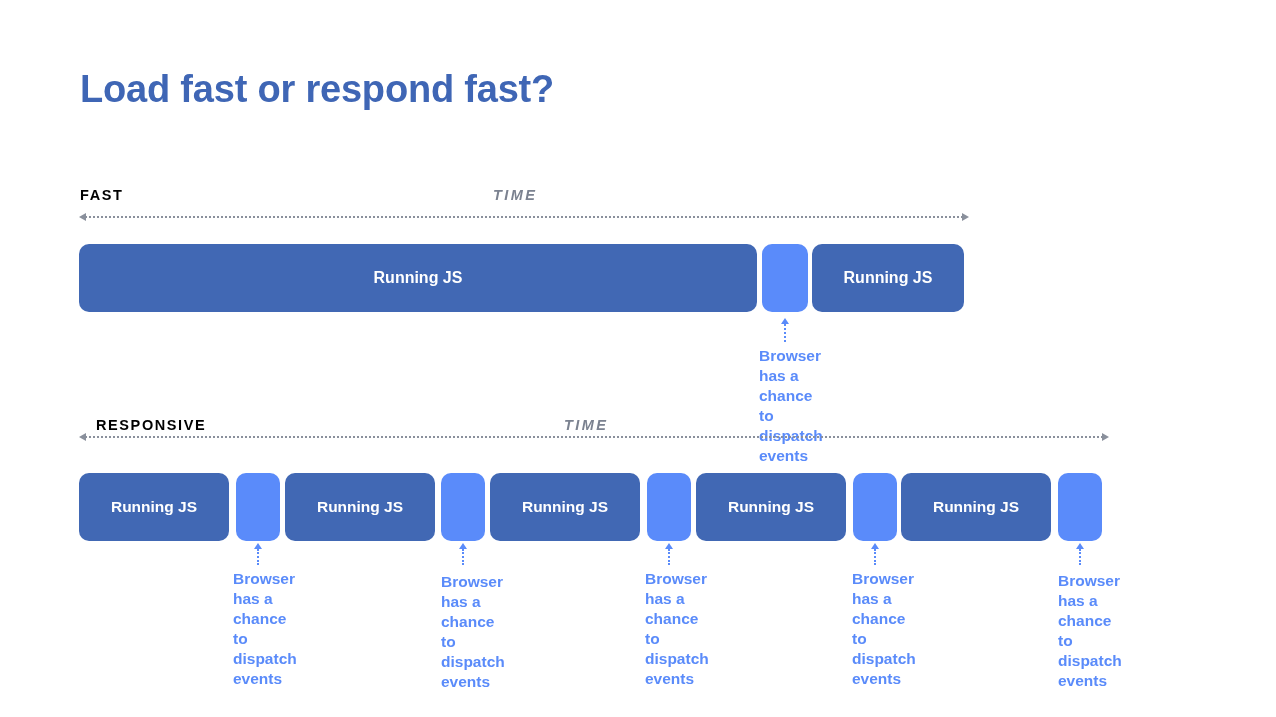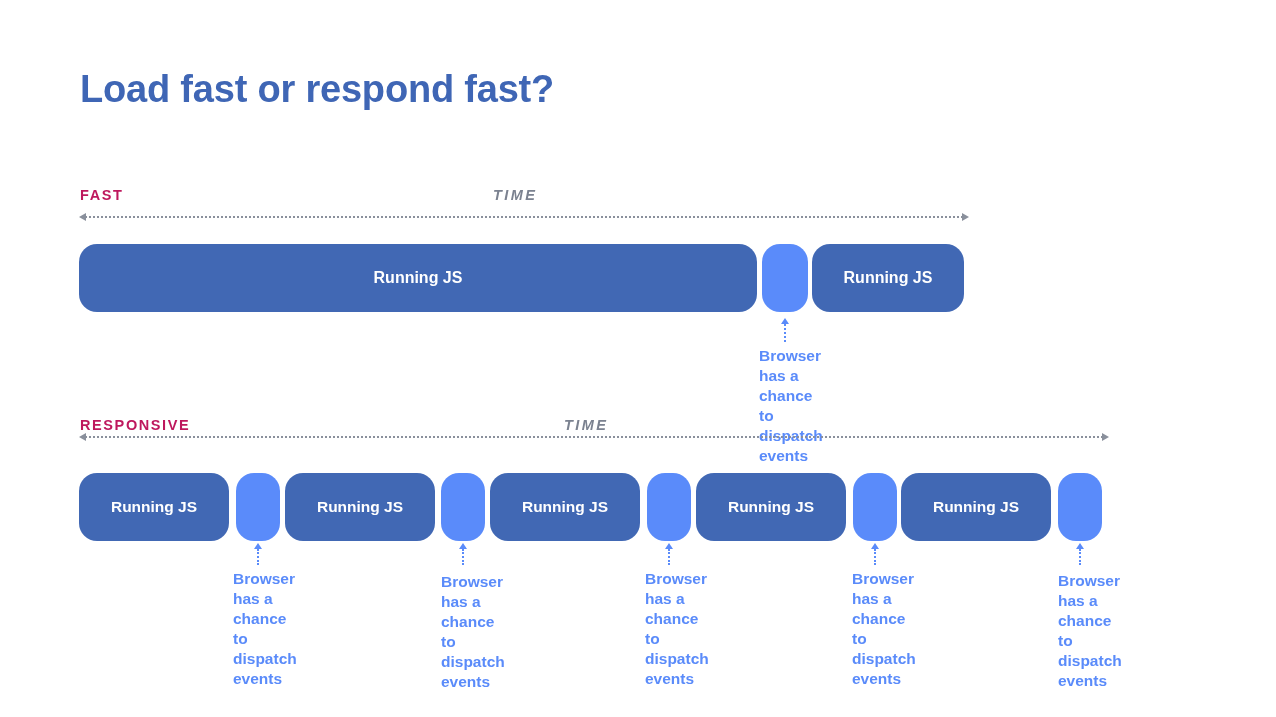--- a/index.html
+++ b/index.html
@@ -38,21 +38,21 @@
   
   .section { position: absolute; left: 0; top: 0; }
 
   .section-label {
     position: absolute;
     font-size: 14.5px;
     font-weight: bold;
     letter-spacing: 1.6px;
     white-space: nowrap;
   }
-  .section-label.accent { color: #be185d; }
+  .section-label.accent { color: #000000; }
 
   .time-label {
     position: absolute;
     font-size: 14.5px;
     font-weight: bold;
     letter-spacing: 2.4px;
     color: #7b8290;
     white-space: nowrap;
     font-style: italic;
   }
@@ -79,21 +79,21 @@
     border-bottom: 4px solid transparent;
   }
   .axis .arrow-head.left  { left: 0;  border-right: 7px solid #8a909c; }
   .axis .arrow-head.right { right: 0; border-left: 7px solid #8a909c; }
 
   
   .track { position: absolute; }
 
   .block {
     position: absolute;
-    border-radius: 18px;
+    border-radius: 10px;
     display: flex;
     align-items: center;
     justify-content: center;
     box-sizing: border-box;
   }
   .block.js {
     background: #4168b4;
     color: #ffffff;
     font-weight: bold;
   }
@@ -157,21 +157,21 @@
       <span class="stem-head" style="left:781px; top:318px;"></span>
       <span class="stem" style="left:784px; top:324px; height:18px;"></span>
       <span class="ann-text" style="left:759px; top:346px;">Browser has a
 chance to
 dispatch events</span>
     </div>
   </div>
 
   <div class="section">
 
-    <div class="section-label accent" style="left:80px; top:417px;">RESPONSIVE</div>
+    <div class="section-label accent" style="left:96px; top:417px;">RESPONSIVE</div>
 
     <div class="time-label" style="left:564px; top:417px;">TIME</div>
 
     <div class="axis" style="left:79px; top:432px; width:1030px;">
       <span class="arrow-head left"></span>
       <span class="axis-line"></span>
       <span class="arrow-head right"></span>
     </div>
 
     <div class="track" style="left:0; top:473px; height:68px; width:100%;">

